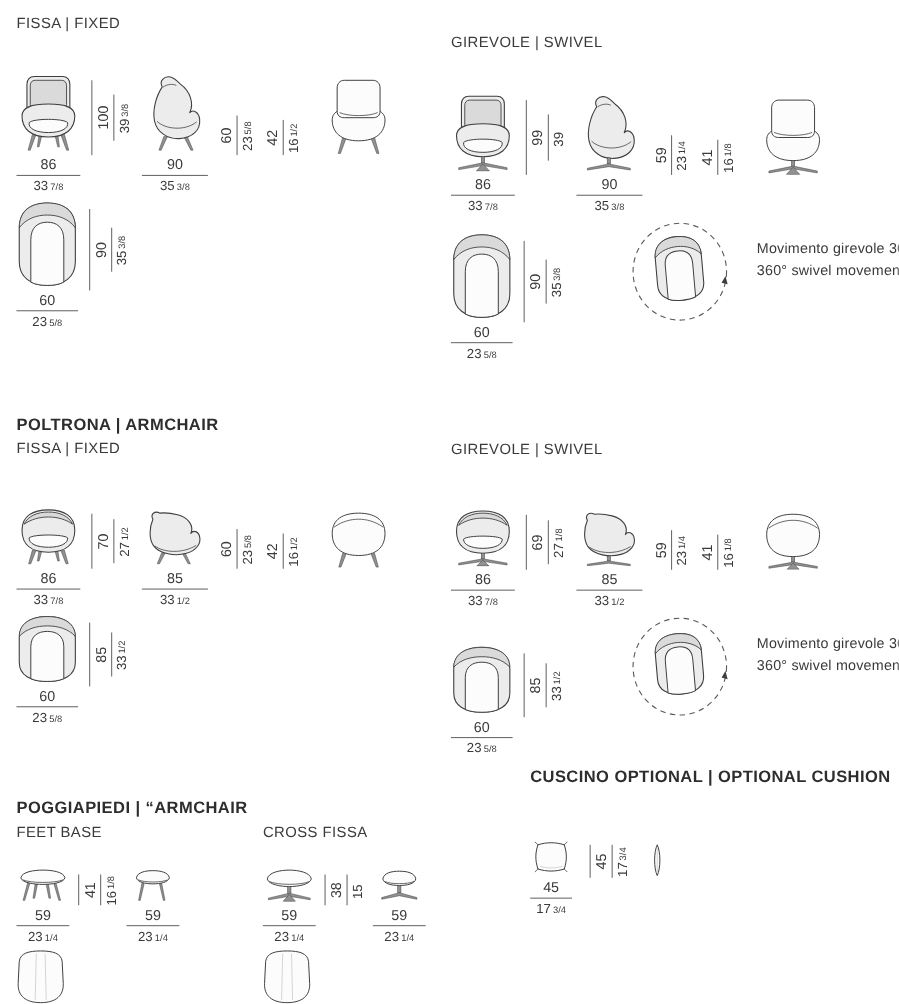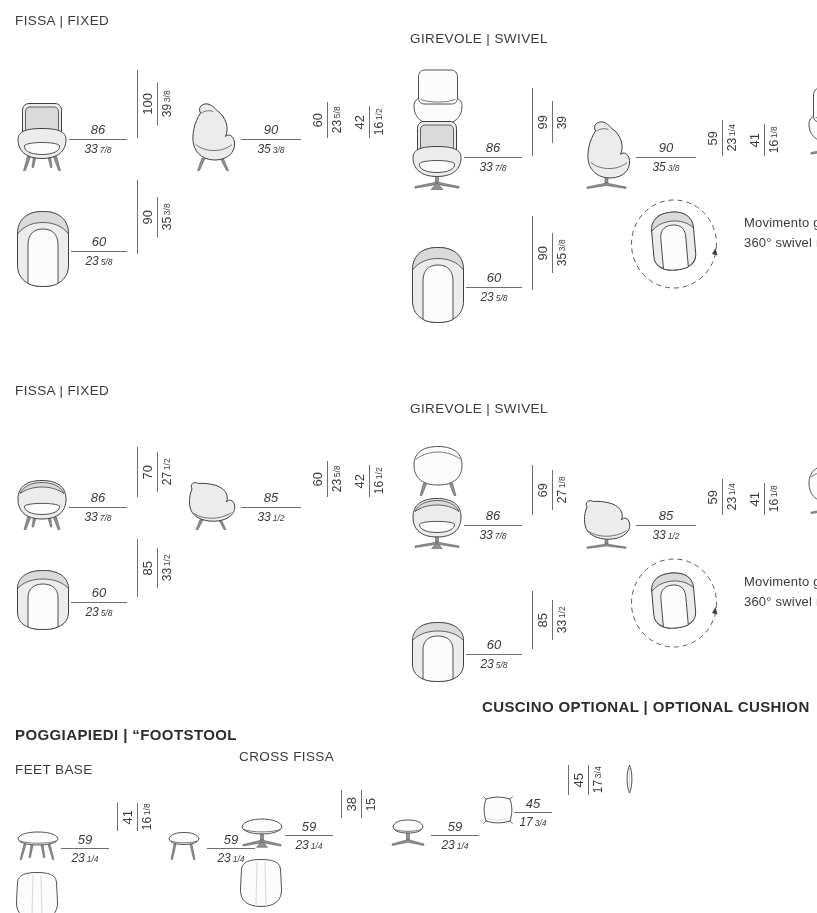--- a/index.html
+++ b/index.html
@@ -5,21 +5,21 @@
   html,body { margin:0; padding:0; }
   body {
     width:817px; height:913px; position:relative; background:#ffffff;
     font-family:"Liberation Sans", sans-serif; color:#3a3a3a; overflow:hidden;
   }
   .block { position:absolute; }
   .title { font-size:15px; font-weight:700; letter-spacing:.4px; color:#2d2d2d; white-space:nowrap; }
   .subtitle { font-size:13.5px; letter-spacing:.4px; color:#3a3a3a; margin-top:5px; white-space:nowrap; }
   .sub-only { margin-top:23px; }
   .figrow { display:flex; align-items:flex-end; gap:10px; }
-  .fig { display:flex; align-items:center;font-style:italic; }
+  .fig { display:flex; flex-direction:column; align-items:center; }
   .hdim { display:flex; flex-direction:column; align-items:center; margin-top:5px; line-height:1.05; }
   .hdim .cm { font-size:13px; }
   .hdim .bar { align-self:stretch; height:1px; background:#6e6e6e; margin:2px 0 3px; }
   .inch { font-size:12px; white-space:nowrap; }
   .fr { font-size:8.5px; margin-inline-start:2px; }
   .vdim { display:flex; align-items:center; gap:3px; }
   .vdim .extent, .vdim .sep { width:1px; background:#6e6e6e; }
   .vtext { writing-mode:vertical-rl; transform:rotate(180deg); font-size:13px; line-height:1; white-space:nowrap; }
   .vtext.inch { font-size:12px; }
   .pb { padding-bottom:34px; }
@@ -228,20 +228,21 @@
       </svg>
     </div>
     <div class="note-wrap ml16">
       <div class="note">Movimento girevole 360°</div>
       <div class="note">360° swivel movement</div>
     </div>
   </div>
 </div>
 
 <div class="block" style="left:15px;top:378px;">
+  <div class="title">POLTRONA | ARMCHAIR</div>
   <div class="subtitle">FISSA | FIXED</div>
 
   <div class="figrow mt46">
     <div class="fig">
       <svg width="54" height="53" viewBox="0 0 54 53">
         <path class="lg" d="M12.5,39 L9,51.5 L11,51.5 L15.5,40 Z M41.5,39 L45,51.5 L43,51.5 L38.5,40 Z M18.5,39 L17,49 L18.5,49 L21,40 Z M35.5,39 L37,49 L35.5,49 L33,40 Z"></path>
         <path class="sh" d="M3,21 C3,8 13,2.5 27,2.5 C41,2.5 51,8 51,21 C51,33.5 43,41 27,41 C11,41 3,33.5 3,21 Z"></path>
         <path class="cu" d="M5,15.5 C8.5,8 17,4.5 27,4.5 C37,4.5 45.5,8 49,15.5 C42.5,11 35,9 27,9 C19,9 11.5,11 5,15.5 Z"></path>
         <path class="wh" d="M9.5,28 C13,24.5 41,24.5 44.5,28 C45,33 38,36.5 27,36.5 C16,36.5 9,33 9.5,28 Z"></path>
       </svg>
@@ -410,25 +411,25 @@
       </svg>
     </div>
     <div class="note-wrap ml16">
       <div class="note">Movimento girevole 360°</div>
       <div class="note">360° swivel movement</div>
     </div>
   </div>
 </div>
 
 <div class="block" style="left:15px;top:726px;">
-  <div class="title">POGGIAPIEDI | “FOOTSTOOL</div>
+  <div class="title">POGGIAPIEDI | “ARMCHAIR</div>
   <div class="cols" style="margin-top:6px;">
 
     <div class="col">
-      <div class="subtitle" style="margin-top:13px">FEET BASE</div>
+      <div class="subtitle" style="margin-top:0">FEET BASE</div>
       <div class="figrow mt26" style="gap:8px">
         <div class="fig">
           <svg width="46" height="30" viewBox="0 0 46 30">
             <path class="lg" d="M9,13 L5,28.5 L6.5,28.5 L11,13.5 Z M35,13 L39,28.5 L37.5,28.5 L33,13.5 Z M16,13.5 L14,26.5 L15.5,26.5 L18,14 Z M28,13.5 L30,26.5 L28.5,26.5 L26,14 Z"></path>
             <path class="wh" d="M3,8 C4,2.5 15,1 23,1 C31,1 42,2.5 43,8 C42,12.5 31,14 23,14 C15,14 4,12.5 3,8 Z"></path>
             <path class="ln" d="M5,10 C12,13 34,13 41,10"></path>
           </svg>
           <div class="hdim" style="width:48px">
             <span class="cm">59</span>
             <span class="bar"></span>

